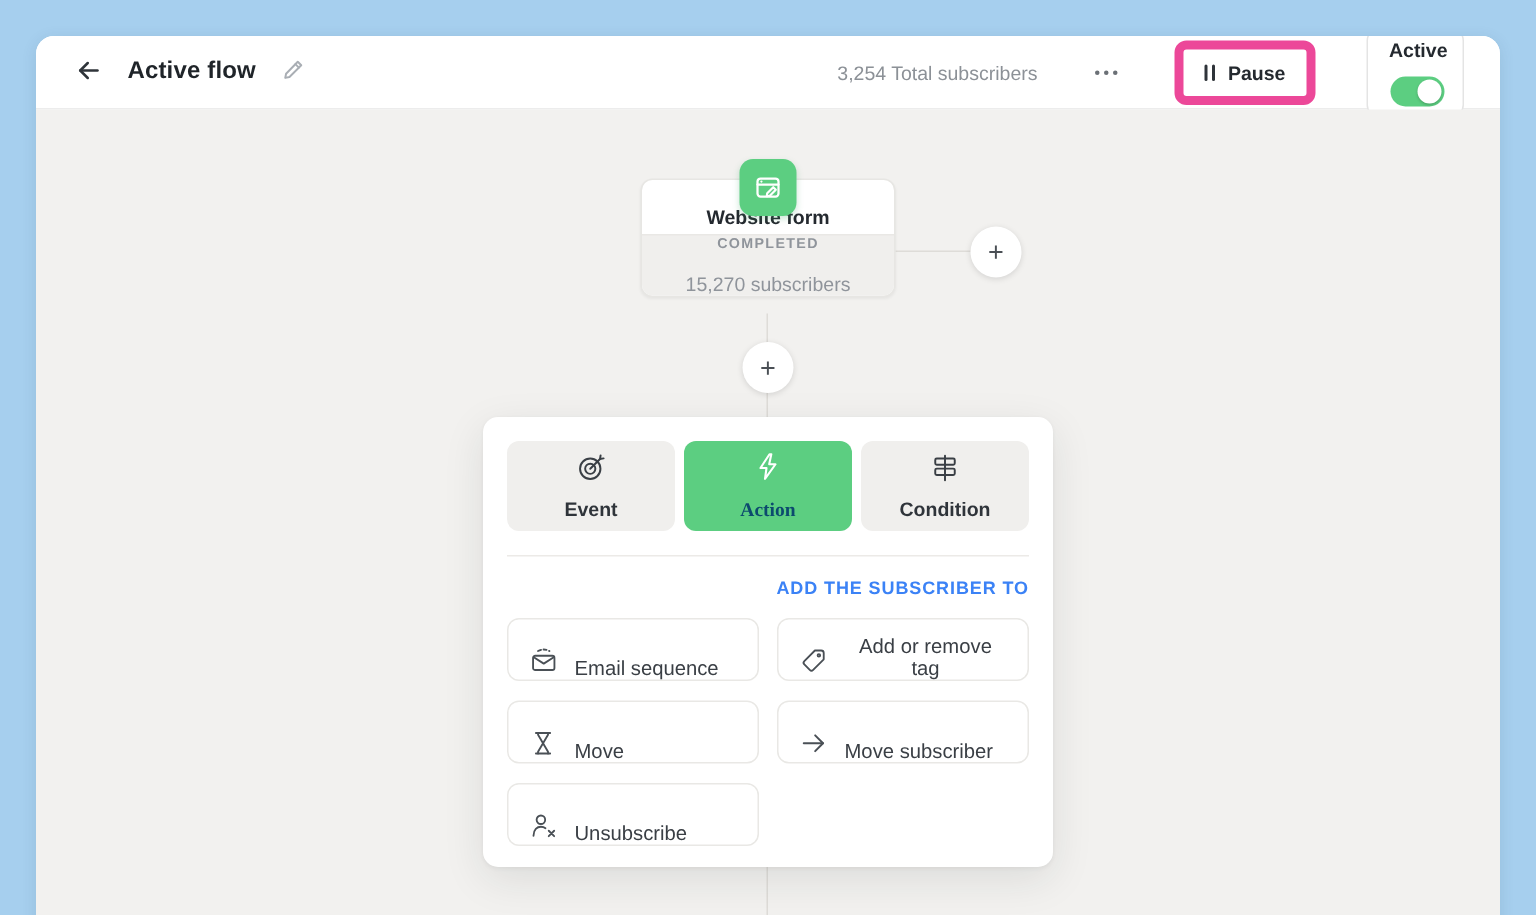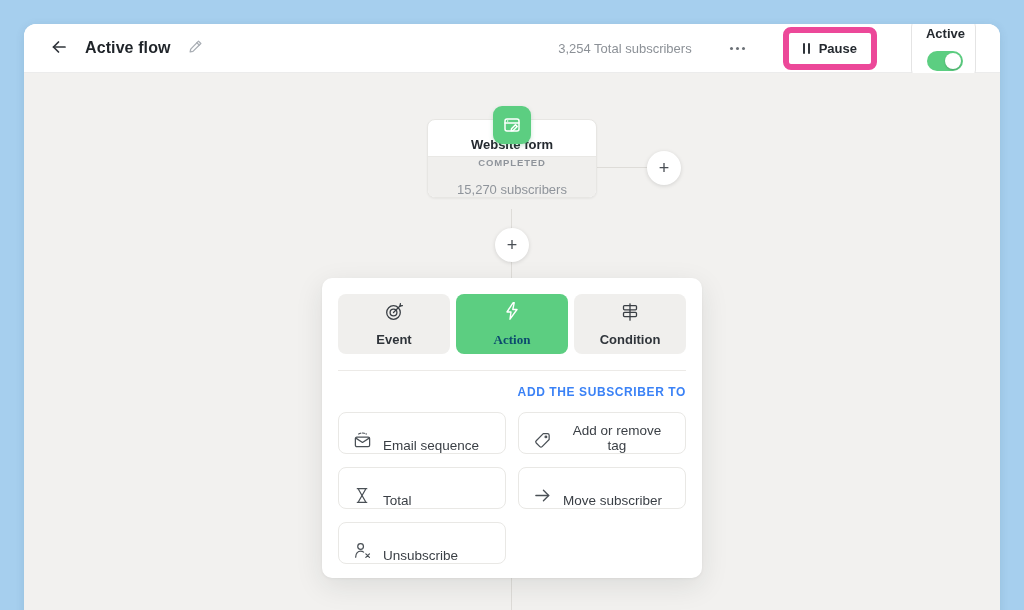--- a/index.html
+++ b/index.html
@@ -246,21 +246,21 @@
 
         <button class="option-btn">
           <span>
             <svg width="19" height="19" viewBox="0 0 20 20" fill="none" stroke="#4a5056" stroke-width="1.3" stroke-linecap="round" stroke-linejoin="round">
               <path d="M4.5 2.8 h10"></path>
               <path d="M4.5 17.2 h10"></path>
               <path d="M6 2.8 v1.2 L9.5 10 L6 16 v1.2"></path>
               <path d="M13 2.8 v1.2 L9.5 10 L13 16 v1.2"></path>
             </svg>
           </span>
-          <span>Total</span>
+          <span>Move</span>
         </button>
 
 
         <button class="option-btn">
           <span>
             <svg width="19" height="19" viewBox="0 0 20 20" fill="none" stroke="#4a5056" stroke-width="1.4" stroke-linecap="round" stroke-linejoin="round">
               <path d="M3 10 H16.5"></path>
               <path d="M11 4.5 L16.5 10 L11 15.5"></path>
             </svg>
           </span>

